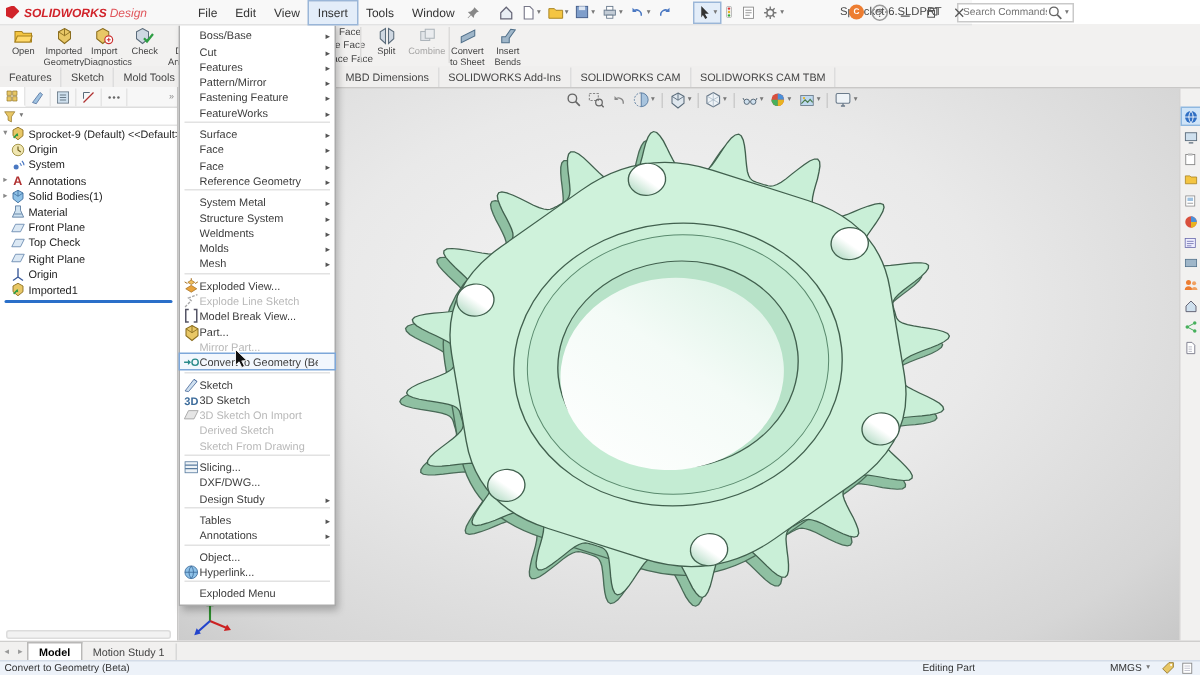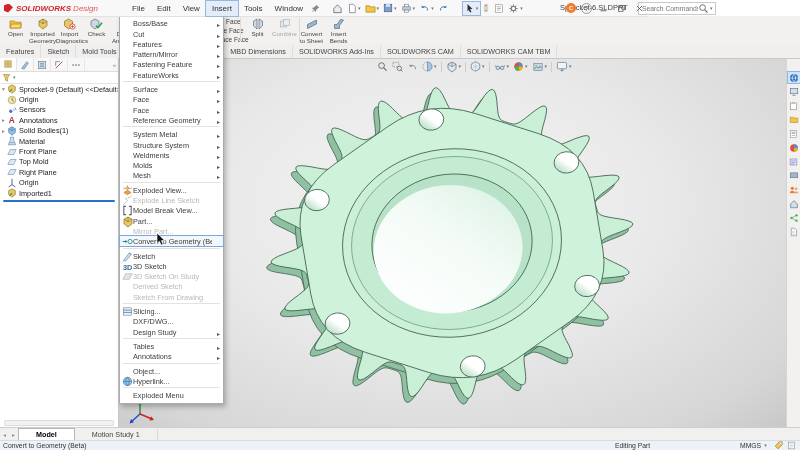--- a/index.html
+++ b/index.html
@@ -77,21 +77,21 @@
   .msep{height:1px;background:#e2e2e2;margin:1.5px 3px}
 
   
   #taskpane{right:0;top:58px;width:14px;height:369px;background:#f2f1f0;border-left:1px solid #d5d4d3;position:absolute;display:flex;flex-direction:column;align-items:center;padding-top:14px;gap:3px;box-sizing:border-box}
   .tp{width:12px;height:11px;display:flex;align-items:center;justify-content:center}
   .tp.active{background:#cfe4f8;outline:1px solid #8fb8e0}
 
   
   #hscroll{left:4px;top:420px;width:108px;height:4px;background:#f2f2f2;border:1px solid #dcdcdc;border-radius:2px;position:absolute;z-index:25}
   #bottomtabs{left:0;top:427px;width:800px;height:13px;background:#f1f0ef;border-top:1px solid #cfcecd;display:flex;align-items:flex-end;position:absolute}
-  .btab{height:12px;line-height:12px;padding:0 17px;font-size:7.2px;color:#444;border-right:1px solid #d8d8d8}
+  .btab{height:12px;line-height:12px;padding:0 7px;font-size:7.2px;color:#444;border-right:1px solid #d8d8d8}
   .btab.active{background:#fff;border:1px solid #b9b8b7;border-bottom:0;color:#000;font-weight:bold}
   .bnav{width:9px;text-align:center;color:#999;font-size:6px;height:12px;line-height:12px}
   #statusbar{left:0;top:440px;width:800px;height:10px;background:#edf2f9;border-top:1px solid #d4dce8;position:absolute;font-size:6.8px;color:#333}
   #statusbar::after{content:"";position:absolute;left:0;bottom:-0px;width:800px;height:1.5px;background:linear-gradient(90deg,#b9cde8,#dfe9f6,#b9cde8)}
   #status-left{position:absolute;left:3px;top:1px}
   #status-editing{position:absolute;left:615px;top:1px}
   #status-units{position:absolute;left:740px;top:1px;display:flex;gap:2px;align-items:center}
   #status-icons{position:absolute;right:4px;top:0px;display:flex;gap:4px;align-items:center}
 
   #cursor{position:absolute;left:156px;top:233px;z-index:80}
@@ -572,21 +572,21 @@
         <span>Origin</span>
       </div>
       <div class="trow">
         <span class="arr"></span>
         <span class="ic">
           <svg width="10" height="10" viewBox="0 0 12 12">
             <circle cx="4.5" cy="7.5" r="2" fill="#4a78c2"></circle>
             <path d="M7.5 4.5a4 4 0 0 1 1.2 2.2M9.2 2.8a6.5 6.5 0 0 1 1.6 3.4" fill="none" stroke="#4a78c2" stroke-width=".9"></path>
           </svg>
         </span>
-        <span>Sensors</span>
+        <span>System</span>
       </div>
       <div class="trow">
         <span class="arr">▸</span>
         <span class="ic">
           <svg width="10" height="10" viewBox="0 0 12 12">
             <text x="2.2" y="9.8" font-size="10" font-weight="bold" fill="#b03030" font-family="sans-serif">A</text>
           </svg>
         </span>
         <span>Annotations</span>
       </div>
@@ -619,21 +619,21 @@
         </span>
         <span>Front Plane</span>
       </div>
       <div class="trow">
         <span class="arr"></span>
         <span class="ic">
           <svg width="10" height="10" viewBox="0 0 12 12">
             <path d="M1 9L4 3h7L8 9z" fill="#cfe0f0" fill-opacity=".75" stroke="#6a8ab0" stroke-width=".7"></path>
           </svg>
         </span>
-        <span>Top Mold</span>
+        <span>Top Check</span>
       </div>
       <div class="trow">
         <span class="arr"></span>
         <span class="ic">
           <svg width="10" height="10" viewBox="0 0 12 12">
             <path d="M1 9L4 3h7L8 9z" fill="#cfe0f0" fill-opacity=".75" stroke="#6a8ab0" stroke-width=".7"></path>
           </svg>
         </span>
         <span>Right Plane</span>
       </div>
@@ -798,21 +798,21 @@
       <span class="micon"><svg width="11" height="11" viewBox="0 0 12 12">
           <text x="1" y="9.5" font-size="8" font-weight="bold" fill="#3a6a9a" font-family="sans-serif">3D</text>
         </svg></span>
       <span class="mlabel">3D Sketch</span>
       <span class="marr"></span>
     </div>
     <div class="mrow disabled">
       <span class="micon"><svg width="11" height="11" viewBox="0 0 12 12">
           <path d="M1 9L4 3h7L8 9z" fill="#e5e5e5" stroke="#aaa" stroke-width=".7"></path>
         </svg></span>
-      <span class="mlabel">3D Sketch On Study</span>
+      <span class="mlabel">3D Sketch On Import</span>
       <span class="marr"></span>
     </div>
     <div class="mrow disabled">
       <span class="micon"></span>
       <span class="mlabel">Derived Sketch</span>
       <span class="marr"></span>
     </div>
     <div class="mrow disabled">
       <span class="micon"></span>
       <span class="mlabel">Sketch From Drawing</span>

